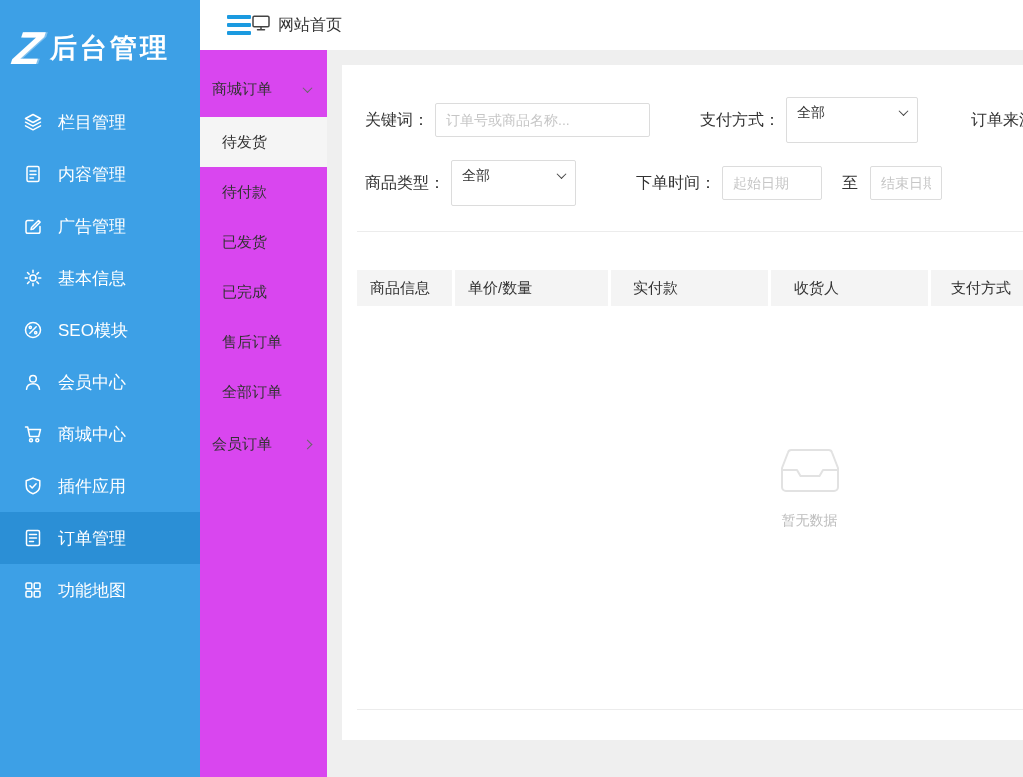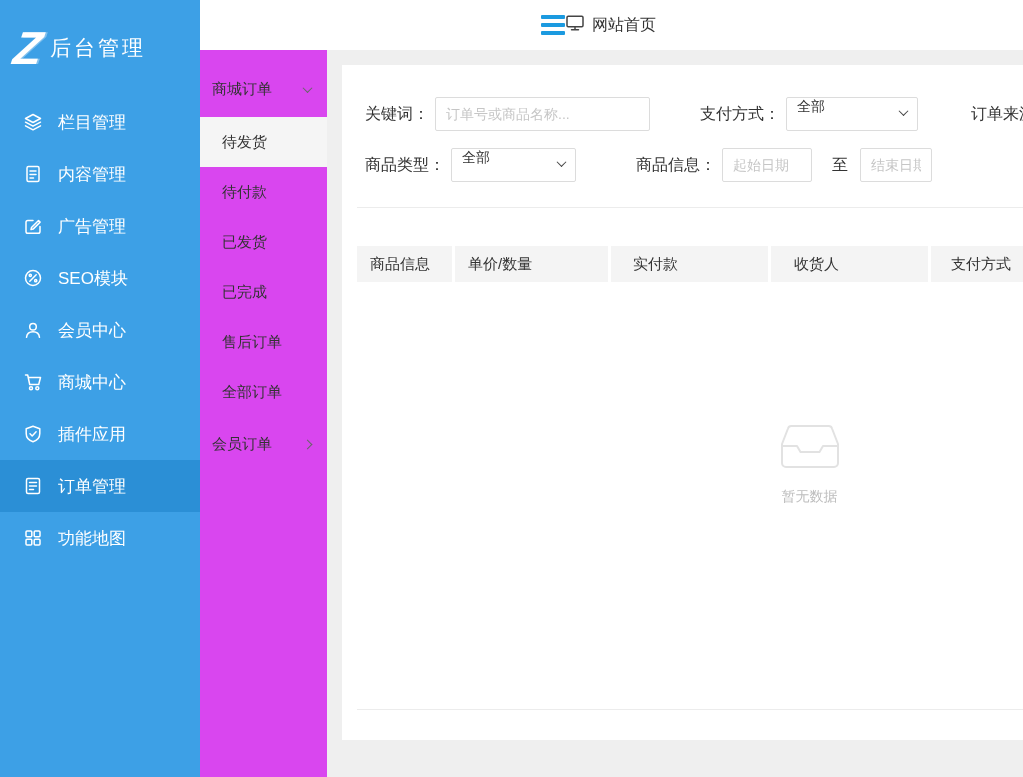--- a/index.html
+++ b/index.html
@@ -5,31 +5,31 @@
   *{box-sizing:border-box;margin:0;padding:0}
   html,body{width:1023px;height:777px;overflow:hidden;background:#fff;
     font-family:"Liberation Sans","DejaVu Sans",sans-serif;}
   .app{display:flex;width:1023px;height:777px}
 
   
   .sidebar{width:200px;flex:0 0 200px;background:#3da0e6;color:#fff;overflow:hidden}
   .logo{display:flex;align-items:center;height:96px;padding-left:14px;cursor:default}
   .logo-letter{font-size:46px;font-weight:800;font-style:italic;line-height:1;
     margin-right:8px;transform:skewX(-8deg);text-shadow:2px 0 0 rgba(255,255,255,.35)}
-  .logo-title{font-size:21px;font-weight:400;letter-spacing:3px}
+  .logo-title{font-size:27px;font-weight:700;letter-spacing:3px}
   .side-item{display:flex;align-items:center;height:52px;padding-left:22px;
     font-size:17px;cursor:pointer;white-space:nowrap}
   .side-item.active{background:#2b8fd6}
   .sicon{width:22px;height:22px;margin-right:14px;display:flex;align-items:center;justify-content:center;flex:0 0 22px}
   .sicon svg{width:20px;height:20px;stroke:#fff;fill:none;stroke-width:1.5;stroke-linecap:round;stroke-linejoin:round}
 
   
   .right{flex:1;display:flex;flex-direction:column;min-width:0}
   .topbar{height:50px;flex:0 0 50px;background:#fff;display:flex;align-items:center;
-    justify-content:center;padding:0 53px 0 27px}
+    justify-content:flex-start;padding:0 53px 0 27px}
   .hamburger{display:flex;flex-direction:column;gap:4px;cursor:pointer}
   .hamburger div{width:24px;height:4px;background:#1b9ae0;border-radius:1px}
   .home-link{display:flex;align-items:center;gap:7px;font-size:16px;color:#333;cursor:pointer}
   .home-link svg{width:20px;height:20px;stroke:#444;fill:none;stroke-width:1.5;stroke-linecap:round;stroke-linejoin:round}
 
   .body-row{flex:1;display:flex;min-height:0}
 
   
   .submenu{width:127px;flex:0 0 127px;background:#d946ef;padding-top:12px}
   .submenu-group{display:flex;align-items:center;justify-content:space-between;
@@ -45,24 +45,24 @@
   .main{flex:1;background:#efefef;min-width:0;overflow:hidden;padding:15px 0 0 15px}
   .panel{width:935px;height:675px;background:#fff;position:relative;padding:32px 15px 0 15px}
 
   .filter-row{display:flex;align-items:center;margin-bottom:17px;padding-left:8px;
     font-size:16px;color:#333;white-space:nowrap}
   .flabel{margin-right:6px}
   input.text{height:34px;border:1px solid #dcdcdc;border-radius:2px;padding:0 10px;
     font-size:14px;color:#ef4444;outline:none;background:#fff;font-family:inherit}
   input.text::placeholder{color:#c6c6c6}
   .kw{width:215px}
-  .date{width:90px}
+  .date{width:100px}
   .date2{width:72px}
   .sel-wrap{position:relative;display:inline-block}
-  select{appearance:none;-webkit-appearance:none;height:34px;border:1px solid #dcdcdc;border-radius:2px;
+  select{appearance:none;-webkit-appearance:none;height:46px;border:1px solid #dcdcdc;border-radius:2px;
     background:#fff;padding:0 26px 16px 10px;font-size:14px;color:#333;outline:none;font-family:inherit;cursor:pointer}
   .sel-pay{width:132px}
   .sel-type{width:125px}
   .sel-wrap .chev{position:absolute;right:11px;top:12px;border-color:#444;pointer-events:none}
   .gap50{margin-left:50px}.gap53{margin-left:53px}.gap60{margin-left:60px}
   .gapto{margin-left:20px;margin-right:12px}
 
   .divider{height:1px;background:#ececec;margin-top:25px}
   .bottom-divider{position:absolute;left:15px;right:15px;bottom:30px;height:1px;background:#ececec}
 
@@ -106,20 +106,29 @@
       <span>内容管理</span>
     </div>
     <div class="side-item">
       <span class="sicon">
           <svg viewBox="0 0 20 20">
             <path d="M17 10.5v5a1.8 1.8 0 0 1-1.8 1.8H4.8A1.8 1.8 0 0 1 3 15.5V6.3a1.8 1.8 0 0 1 1.8-1.8H10"></path>
             <path d="M8.5 11.5 15.5 4.5l1.6 1.6-7 7-2.1.5z"></path>
           </svg>
         </span>
       <span>广告管理</span>
+    </div>
+    <div class="side-item">
+      <span class="sicon">
+          <svg viewBox="0 0 20 20">
+            <circle cx="10" cy="10" r="3"></circle>
+            <path d="M10 2.2v2.3M10 15.5v2.3M2.2 10h2.3M15.5 10h2.3M4.5 4.5l1.6 1.6M13.9 13.9l1.6 1.6M15.5 4.5l-1.6 1.6M6.1 13.9l-1.6 1.6"></path>
+          </svg>
+        </span>
+      <span>基本信息</span>
     </div>
     <div class="side-item">
       <span class="sicon">
           <svg viewBox="0 0 20 20">
             <circle cx="10" cy="10" r="7.5"></circle>
             <path d="M6.8 13.2 13.2 6.8"></path>
             <circle cx="7.3" cy="7.3" r="1.1"></circle>
             <circle cx="12.7" cy="12.7" r="1.1"></circle>
           </svg>
         </span>
@@ -240,21 +249,21 @@
           </div>
 
           <div class="filter-row">
             <span class="flabel">商品类型：</span>
             <span class="sel-wrap">
               <select class="sel-type">
                 <option>全部</option>
               </select>
               <span class="chev down"></span>
             </span>
-            <span class="flabel gap60">商品信息：</span>
+            <span class="flabel gap60">下单时间：</span>
             <input class="text date" type="text" placeholder="起始日期" style="">
             <span class="gapto">至</span>
             <input class="text date2" type="text" placeholder="结束日期" style="">
           </div>
 
           <div class="divider"></div>
 
           <div class="thead">
             <div class="th th1">商品信息</div>
             <div class="th th2">单价/数量</div>

